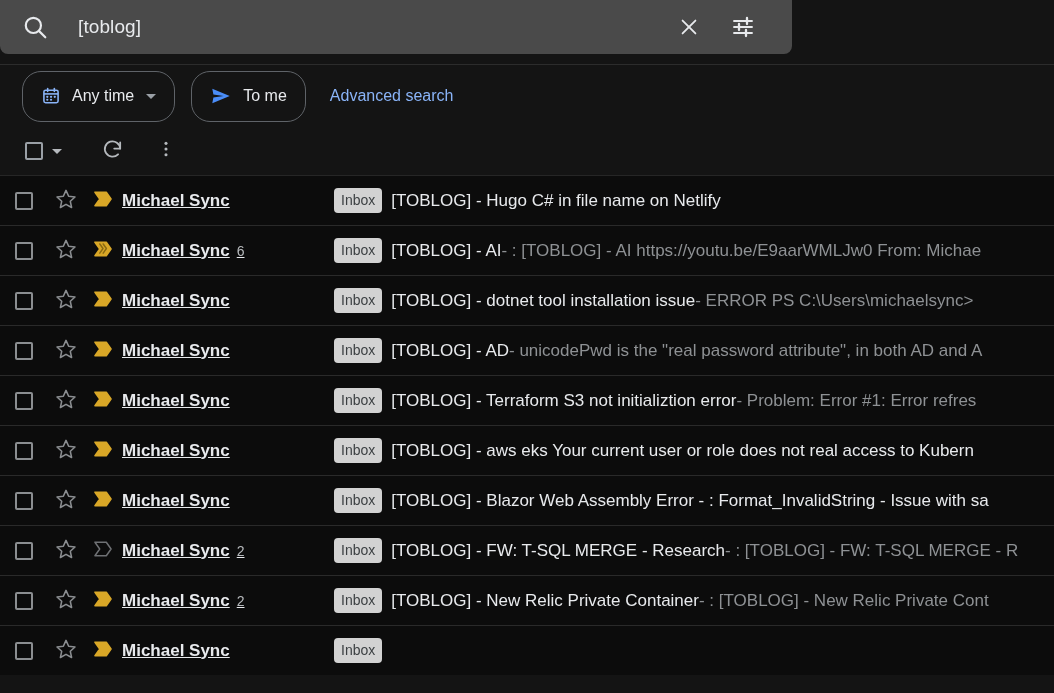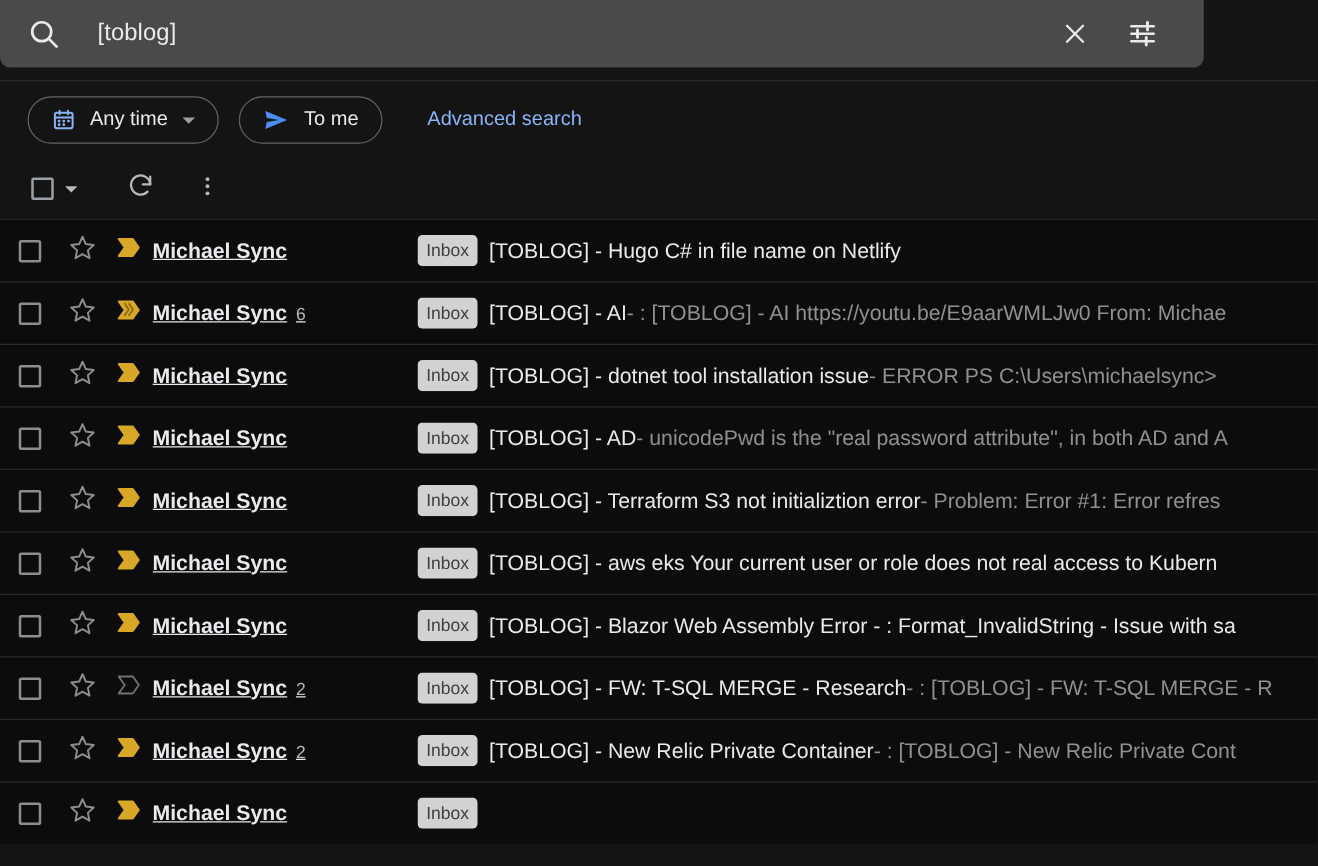--- a/index.html
+++ b/index.html
@@ -7,21 +7,21 @@
     width: 1054px;
     height: 693px;
     background: #141414;
     font-family: "Liberation Sans", sans-serif;
     overflow: hidden;
   }
 
   
   .search-wrap {
     position: relative;
-    width: 963px;
+    width: 792px;
     height: 54px;
     background: #4a4a4a;
     border-radius: 0 0 8px 8px;
     display: flex;
     align-items: center;
     padding: 0 16px 0 22px;
   }
   .search-icon { width: 26px; height: 26px; flex: 0 0 auto; }
   .search-input-text {
     flex: 1 1 auto;
@@ -53,21 +53,21 @@
   
   .chips-row {
     display: flex;
     align-items: center;
     height: 62px;
     padding-left: 22px;
   }
   .chip {
     display: inline-flex;
     align-items: center;
-    height: 38px;
+    height: 51px;
     border: 1px solid #5f6368;
     border-radius: 19px;
     padding: 0 18px;
     margin-right: 16px;
     color: #e8eaed;
     font-size: 16px;
     cursor: pointer;
     white-space: nowrap;
     background: transparent;
   }
@@ -75,21 +75,21 @@
   .chip .caret {
     margin-left: 12px;
     width: 0; height: 0;
     border-left: 5px solid transparent;
     border-right: 5px solid transparent;
     border-top: 5px solid #9aa0a6;
   }
   .adv-link {
     color: #8ab4f8;
     font-size: 16px;
-    margin-left: 20px;
+    margin-left: 8px;
     cursor: pointer;
     white-space: nowrap;
   }
 
   
   .list-toolbar {
     display: flex;
     align-items: center;
     height: 48px;
     padding-left: 25px;

